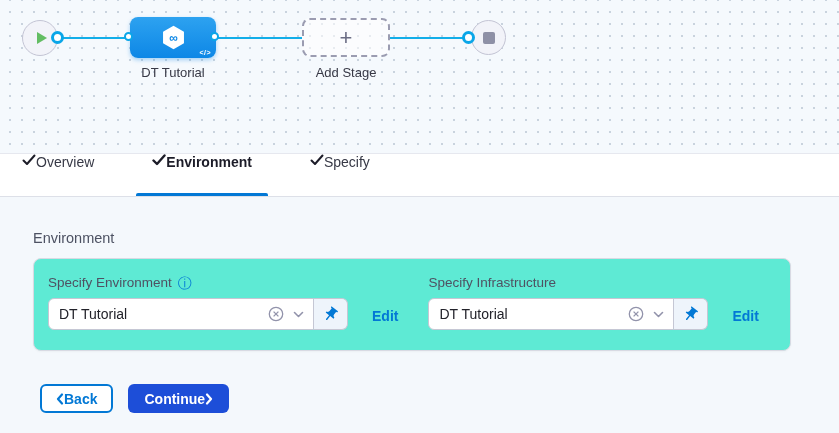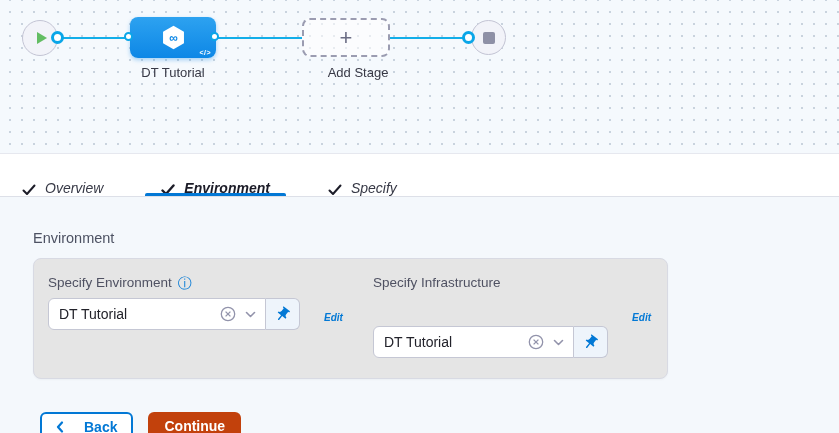--- a/index.html
+++ b/index.html
@@ -56,60 +56,59 @@
     position:absolute; width:9px; height:9px; border-radius:50%;
     background:#fff; border:2px solid #0aa6e8; top:32px;
   }
   .port-left  { left:124px; }
   .port-right { left:210px; }
   .node-label {
     position:absolute; top:65px; text-align:center;
     font-size:13px; color:#383946;
   }
   .stage-label { left:118px; width:110px; }
-  .addstage-label { left:312px; width:92px; }
+  .addstage-label { left:300px; width:92px; }
   .add-stage {
     position:absolute; left:302px; top:18px; width:88px; height:39px;
     border:2px dashed #9b9cb1; border-radius:8px; cursor:pointer;
     background:rgba(255,255,255,.55);
     display:flex; align-items:center; justify-content:center;
     color:#6b6d85; font-size:22px; font-weight:300; line-height:1;
   }
 
   
   .tabbar {
     height:44px; background:#fff;
     border-top:1px solid #e6e8ef; border-bottom:1px solid #dde0e8;
     display:flex; align-items:stretch; padding-left:6px; gap:26px;
   }
   .tab {
-    position:relative; display:flex; align-items:flex-end; gap:9px;
+    position:relative; display:flex; align-items:flex-start; 
     padding:0 16px; font-size:14px; color:#373946; cursor:pointer;
     white-space:nowrap;
-    font-style:italic;
   }
   .tab.active { font-weight:bold; color:#1c1c28; }
   .tab.active .underline {
     position:absolute; left:0; right:0; bottom:0; height:3px;
     background:#0278d5; border-radius:2px 2px 0 0;
   }
 
   
   .content { height:236px; padding:33px 0 0 33px; background:#f4f8fc; }
   .section-heading { font-size:14.5px; color:#4d5263; }
   .card {
-    margin-top:12px; width:635px;
-    background:#e5e5e5; border:1px solid #d8dae3; border-radius:8px;
+    margin-top:12px; width:758px;
+    background:#5eead4; border:1px solid #d8dae3; border-radius:8px;
     box-shadow:0 1px 2px rgba(40,41,61,.04);
     padding:16px 16px 20px 14px;
     display:flex; align-items:flex-start;
   }
   .field { display:flex; flex-direction:column; }
   .field-1 { width:300px; }
-  .field-2 { width:280px; margin-left:30px;gap:28px; }
+  .field-2 { width:280px; margin-left:30px; }
   .field-label {
     font-size:13.5px; color:#4f5162; margin-bottom:8px;
     display:flex; align-items:center; gap:6px;
   }
   .info-icon { color:#0278d5; font-size:14px; line-height:1; cursor:pointer; }
   .select-row { display:flex; }
   .select-box {
     flex:1; height:32px; background:#fff;
     border:1px solid #c5c7d4; border-radius:6px 0 0 6px;
     display:flex; align-items:center; padding:0 9px 0 10px; cursor:pointer;
@@ -118,36 +117,36 @@
   .icon-btn { display:flex; align-items:center; cursor:pointer; }
   .clear-btn { margin-right:9px; }
   .pin-btn {
     width:34px; height:32px; background:#eef4fb;
     border:1px solid #c5c7d4; border-left:none;
     border-radius:0 6px 6px 0;
     display:flex; align-items:center; justify-content:center; cursor:pointer;
   }
   .edit-wrap { margin-top:32px; margin-left:24px; }
   .edit-link {
-    font-size:10px; font-weight:bold; color:#0278d5;
-    text-decoration:none; cursor:pointer;font-style:italic;
+    font-size:14px; font-weight:bold; color:#0278d5;
+    text-decoration:none; cursor:pointer;
   }
 
   
   .footer { display:flex; gap:15px; margin-top:33px; margin-left:7px; }
   .btn {
     height:29px; border-radius:6px; font-family:"Liberation Sans",sans-serif;
     font-size:14px; font-weight:bold; display:flex; align-items:center;
-    gap:20px; cursor:pointer;
+    gap:0; cursor:pointer;
   }
   .btn-back {
     background:#fff; color:#0278d5; border:2px solid #0278d5; padding:0 14px;
   }
   .btn-continue {
-    background:#c2410c; color:#fff; border:none; padding:6px 16px;flex-direction:column;
+    background:#1d4ed8; color:#fff; border:none; padding:6px 16px;
   }
 </style>
 </head>
 <body>
 
 <div class="canvas">
   <div class="edge" style="left:57px; width:75px;"></div>
   <div class="edge" style="left:216px; width:86px;"></div>
   <div class="edge" style="left:390px; width:78px;"></div>
 

